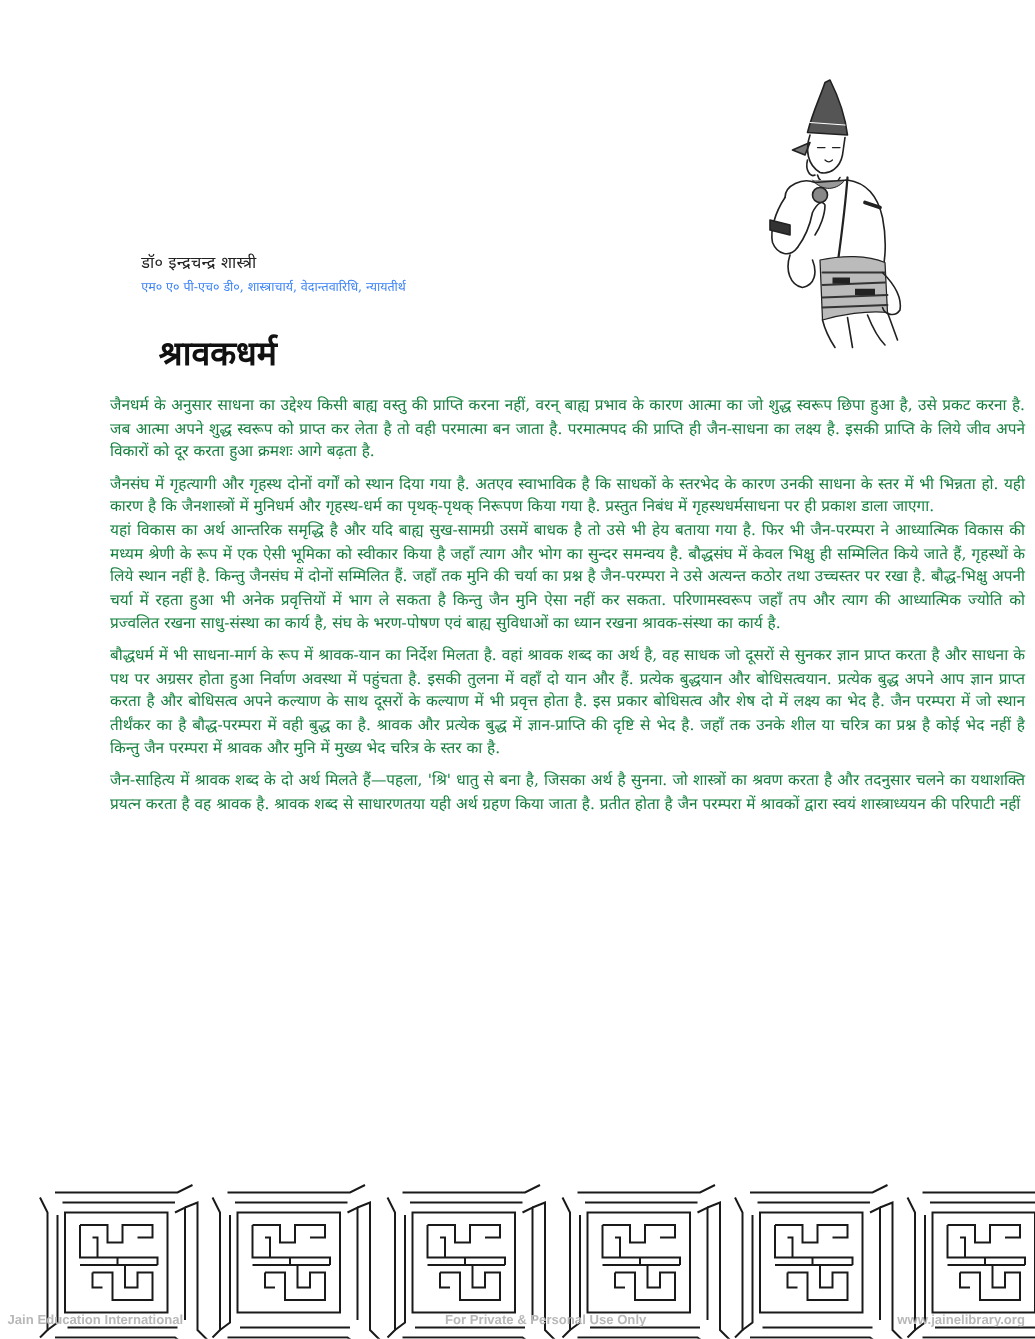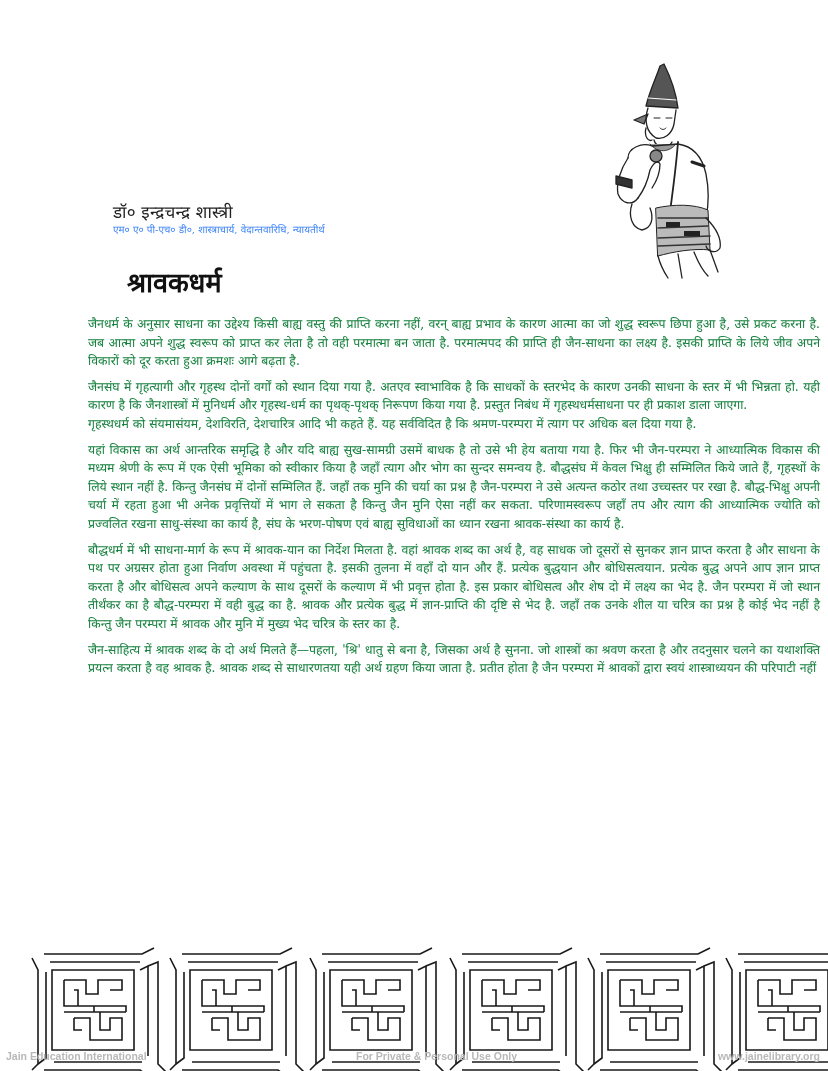--- a/index.html
+++ b/index.html
@@ -1,19 +1,19 @@
 <!DOCTYPE html>
 <html><head>
 <meta charset="utf-8">
 <style>
   html, body { margin: 0; padding: 0; background: #ffffff; }
   body { width: 828px; height: 1071px; position: relative; overflow: hidden;
          font-family: "DejaVu Serif", "Liberation Serif", serif; color: #1a1a1a; }
   .illustration { position: absolute; left: 598px; top: 58px; width: 136px; height: 222px; }
-  .author { position: absolute; left: 113px; top: 200px; font-size: 17px; color: #222; letter-spacing: 0.2px; }
+  .author { position: absolute; left: 113px; top: 200px; font-size: 13px; color: #222; letter-spacing: 0.2px; }
   .credentials { position: absolute; left: 113px; top: 222px; font-size: 10px; color: #3b82f6; }
   .title { position: absolute; left: 111px; top: 247px; font-family: "DejaVu Sans", "Liberation Sans", sans-serif;
            font-size: 27px; font-weight: bold; color: #111; margin: 16px; }
   .body-text { position: absolute; left: 88px; top: 315px; width: 732px; }
   .para { font-size: 12.3px; line-height: 18.6px; margin: 0 0 7px 0; text-align: justify; color: #15803d; }
   .para.tight { margin-bottom: 0; }
   .border-strip { position: absolute; left: 0; top: 940px; width: 828px; height: 131px; }
   .footer-left, .footer-center, .footer-right { position: absolute; top: 1050px;
       font-family: "Liberation Sans", "DejaVu Sans", sans-serif; font-size: 10.5px; color: #b8b8b8; font-weight: bold; }
   .footer-left { left: 6px; }
@@ -63,21 +63,20 @@
   </g>
 </svg>
 
 <div class="author">डॉ० इन्द्रचन्द्र शास्त्री</div>
 <div class="credentials">एम० ए० पी-एच० डी०, शास्त्राचार्य, वेदान्तवारिधि, न्यायतीर्थ</div>
 <h1 class="title">श्रावकधर्म</h1>
 
 <div class="body-text">
   <p class="para">जैनधर्म के अनुसार साधना का उद्देश्य किसी बाह्य वस्तु की प्राप्ति करना नहीं, वरन् बाह्य प्रभाव के कारण आत्मा का जो शुद्ध स्वरूप छिपा हुआ है, उसे प्रकट करना है. जब आत्मा अपने शुद्ध स्वरूप को प्राप्त कर लेता है तो वही परमात्मा बन जाता है. परमात्मपद की प्राप्ति ही जैन-साधना का लक्ष्य है. इसकी प्राप्ति के लिये जीव अपने विकारों को दूर करता हुआ क्रमशः आगे बढ़ता है.</p>
   <p class="para tight">जैनसंघ में गृहत्यागी और गृहस्थ दोनों वर्गों को स्थान दिया गया है. अतएव स्वाभाविक है कि साधकों के स्तरभेद के कारण उनकी साधना के स्तर में भी भिन्नता हो. यही कारण है कि जैनशास्त्रों में मुनिधर्म और गृहस्थ-धर्म का पृथक्-पृथक् निरूपण किया गया है. प्रस्तुत निबंध में गृहस्थधर्मसाधना पर ही प्रकाश डाला जाएगा.</p>
-  <p class="para">गृहस्थधर्म को संयमासंयम, देशविरति, देशचारित्र आदि भी कहते हैं. यह सर्वविदित है कि श्रमण-परम्परा में त्याग पर अधिक बल दिया गया है.</p>
   <p class="para">यहां विकास का अर्थ आन्तरिक समृद्धि है और यदि बाह्य सुख-सामग्री उसमें बाधक है तो उसे भी हेय बताया गया है. फिर भी जैन-परम्परा ने आध्यात्मिक विकास की मध्यम श्रेणी के रूप में एक ऐसी भूमिका को स्वीकार किया है जहाँ त्याग और भोग का सुन्दर समन्वय है. बौद्धसंघ में केवल भिक्षु ही सम्मिलित किये जाते हैं, गृहस्थों के लिये स्थान नहीं है. किन्तु जैनसंघ में दोनों सम्मिलित हैं. जहाँ तक मुनि की चर्या का प्रश्न है जैन-परम्परा ने उसे अत्यन्त कठोर तथा उच्चस्तर पर रखा है. बौद्ध-भिक्षु अपनी चर्या में रहता हुआ भी अनेक प्रवृत्तियों में भाग ले सकता है किन्तु जैन मुनि ऐसा नहीं कर सकता. परिणामस्वरूप जहाँ तप और त्याग की आध्यात्मिक ज्योति को प्रज्वलित रखना साधु-संस्था का कार्य है, संघ के भरण-पोषण एवं बाह्य सुविधाओं का ध्यान रखना श्रावक-संस्था का कार्य है.</p>
   <p class="para">बौद्धधर्म में भी साधना-मार्ग के रूप में श्रावक-यान का निर्देश मिलता है. वहां श्रावक शब्द का अर्थ है, वह साधक जो दूसरों से सुनकर ज्ञान प्राप्त करता है और साधना के पथ पर अग्रसर होता हुआ निर्वाण अवस्था में पहुंचता है. इसकी तुलना में वहाँ दो यान और हैं. प्रत्येक बुद्धयान और बोधिसत्वयान. प्रत्येक बुद्ध अपने आप ज्ञान प्राप्त करता है और बोधिसत्व अपने कल्याण के साथ दूसरों के कल्याण में भी प्रवृत्त होता है. इस प्रकार बोधिसत्व और शेष दो में लक्ष्य का भेद है. जैन परम्परा में जो स्थान तीर्थंकर का है बौद्ध-परम्परा में वही बुद्ध का है. श्रावक और प्रत्येक बुद्ध में ज्ञान-प्राप्ति की दृष्टि से भेद है. जहाँ तक उनके शील या चरित्र का प्रश्न है कोई भेद नहीं है किन्तु जैन परम्परा में श्रावक और मुनि में मुख्य भेद चरित्र के स्तर का है.</p>
   <p class="para">जैन-साहित्य में श्रावक शब्द के दो अर्थ मिलते हैं—पहला, 'श्रि' धातु से बना है, जिसका अर्थ है सुनना. जो शास्त्रों का श्रवण करता है और तदनुसार चलने का यथाशक्ति प्रयत्न करता है वह श्रावक है. श्रावक शब्द से साधारणतया यही अर्थ ग्रहण किया जाता है. प्रतीत होता है जैन परम्परा में श्रावकों द्वारा स्वयं शास्त्राध्ययन की परिपाटी नहीं</p>
 </div>
 
 <svg class="border-strip" viewBox="0 0 828 131" xmlns="http://www.w3.org/2000/svg">
   <defs>
     <g id="tile" fill="none" stroke="#1a1a1a" stroke-width="1.6" stroke-linejoin="miter">
 
       <path d="M14 8 L112 8 L124 2"></path>

